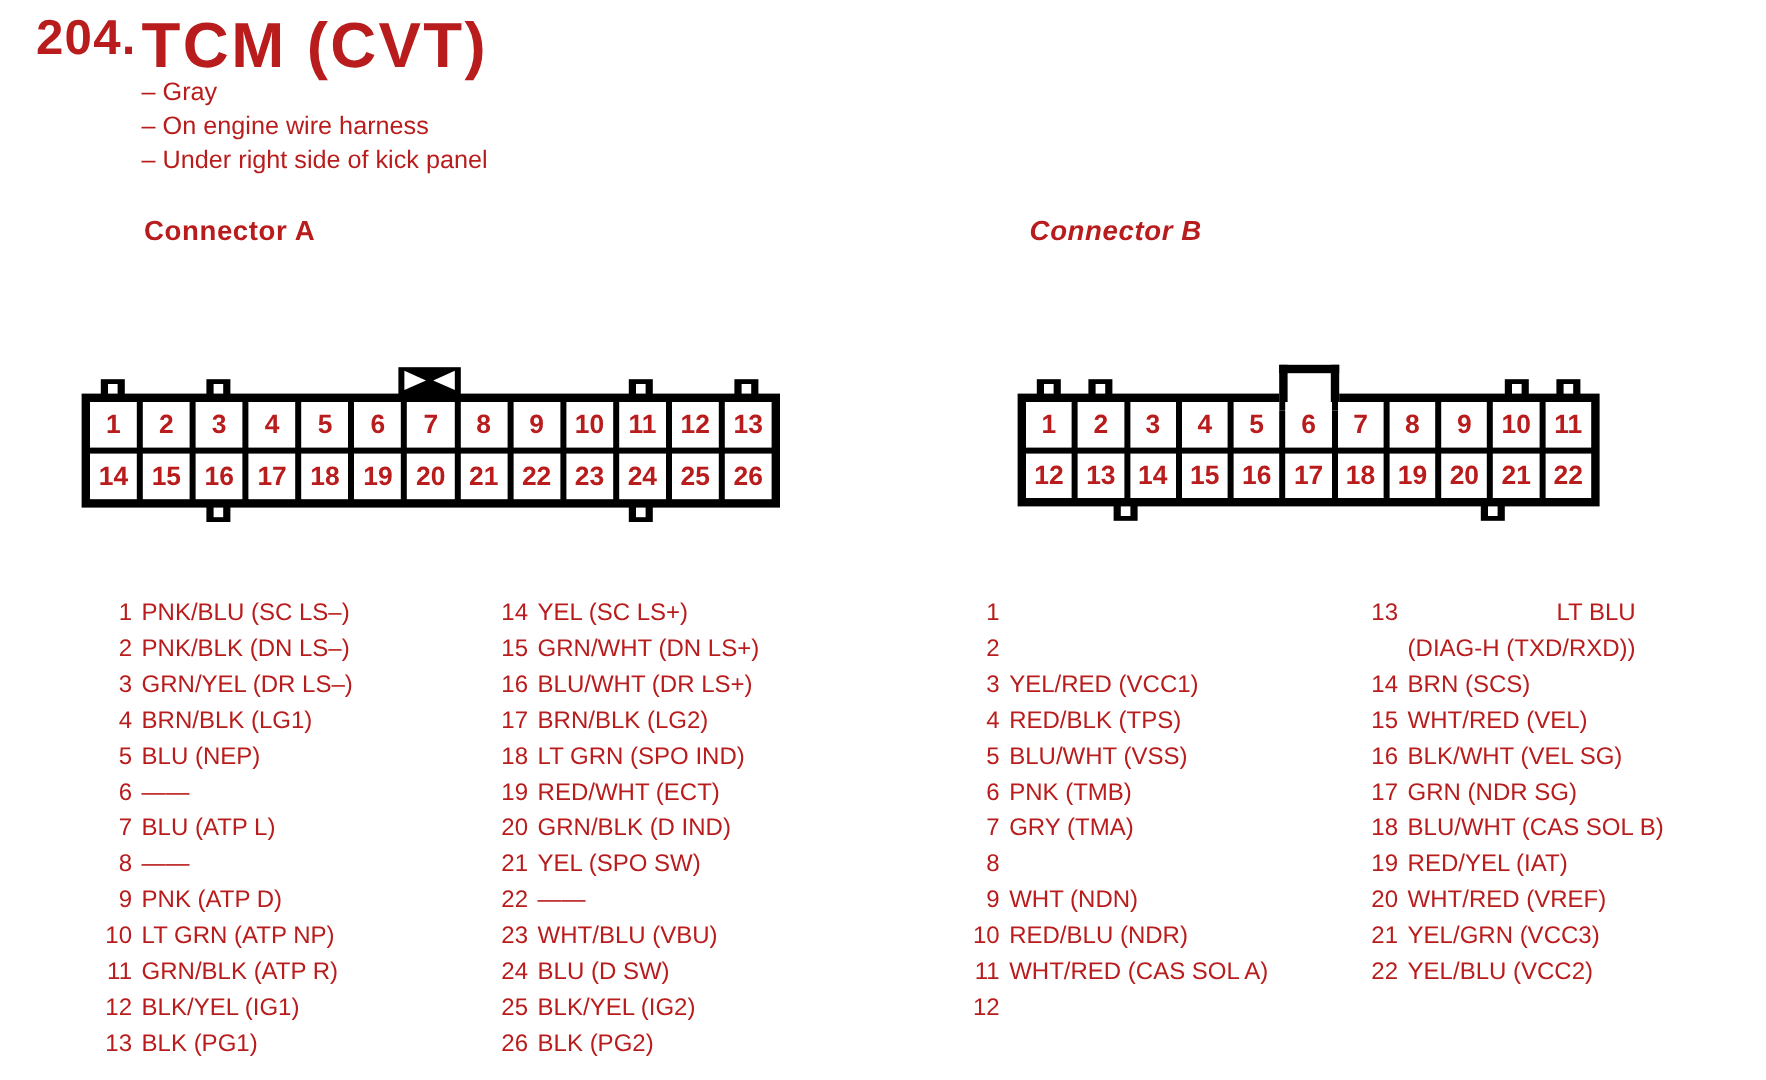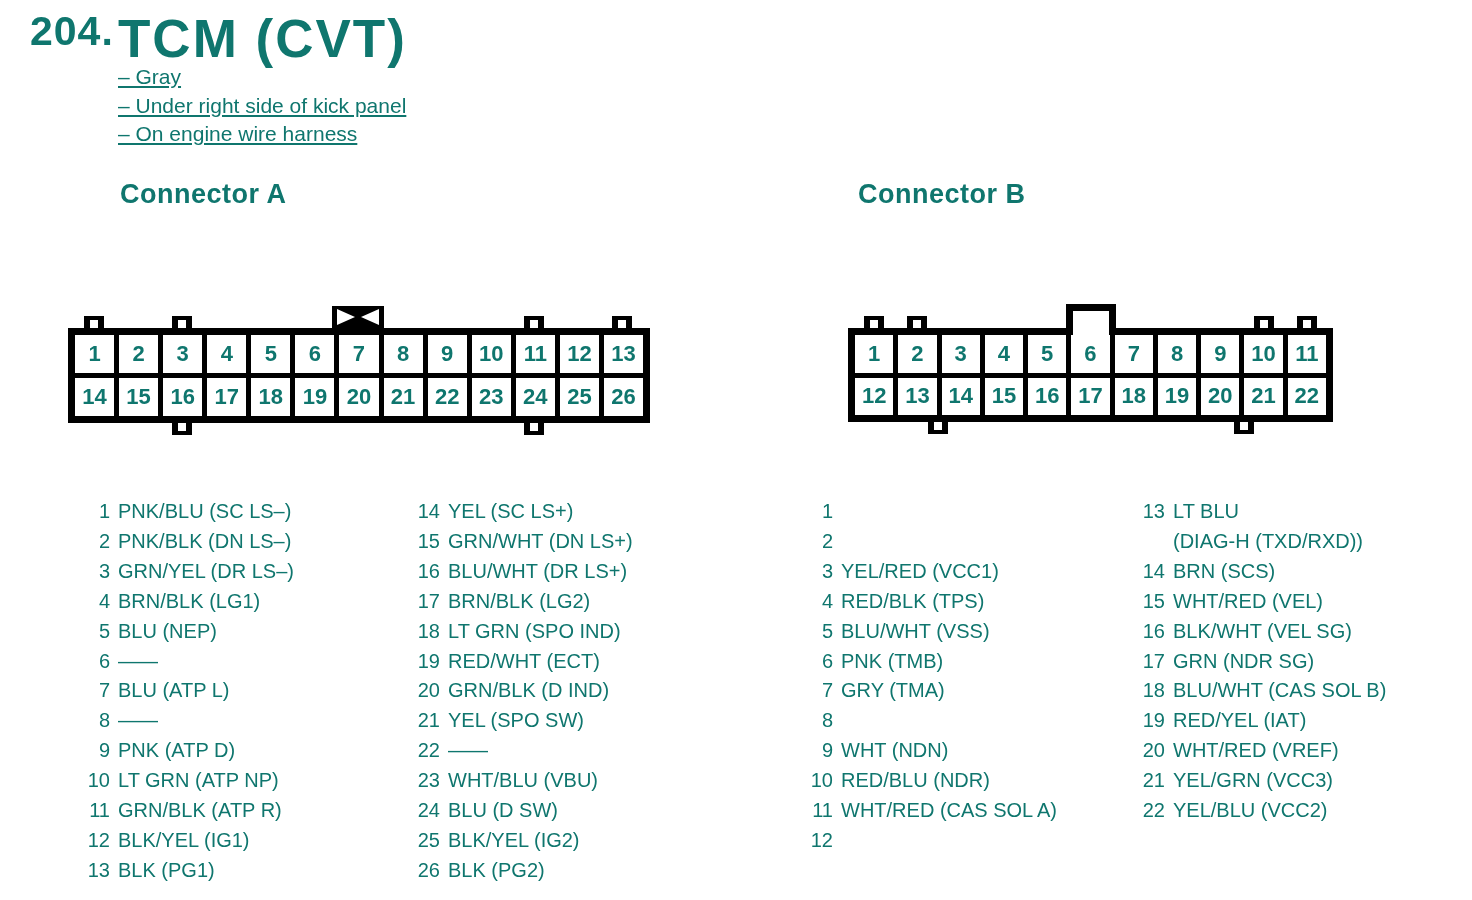--- a/index.html
+++ b/index.html
@@ -1,28 +1,28 @@
 <!DOCTYPE html>
 <html><head>
 <meta charset="utf-8">
 <style>
   html,body{margin:0;padding:0;background:#fff;}
   .page{
     position:relative;width:1472px;height:900px;background:#ffffff;
-    font-family:"Liberation Sans", sans-serif;color:#0f766e;overflow:hidden;
+    font-family:"Liberation Sans", sans-serif;color:#b91c1c;overflow:hidden;
   }
   
   .section-number{position:absolute;left:30px;top:8px;font-size:41px;font-weight:bold;letter-spacing:1px;}
   .page-title{position:absolute;left:118px;top:8px;font-size:53px;font-weight:bold;letter-spacing:2px;}
-  .notes{position:absolute;left:118px;top:63px;font-size:21px;line-height:28.5px;text-decoration:underline;}
+  .notes{position:absolute;left:118px;top:63px;font-size:21px;line-height:28.5px;}
   .note-line{white-space:pre;}
   
-  .conn-label{position:absolute;top:179px;font-size:27px;font-weight:bold;letter-spacing:0.5px;}
+  .conn-label{position:absolute;top:179px;font-size:23px;font-weight:bold;letter-spacing:0.5px;}
   .conn-label.a{left:120px;}
-  .conn-label.b{left:858px;}
+  .conn-label.b{left:858px;font-style:italic;}
   
   .connector{position:absolute;background:#000;}
   #connA{left:68px;top:328px;width:582px;height:95px;}
   #connB{left:848px;top:328px;width:485px;height:94px;}
   .grid{position:absolute;left:0;top:0;right:0;bottom:0;display:grid;gap:5px;padding:7px;box-sizing:border-box;}
   #gridA{grid-template-columns:repeat(13,1fr);}
   #gridB{grid-template-columns:repeat(11,1fr);}
   .cell{background:#fff;display:flex;align-items:center;justify-content:center;
         font-weight:bold;font-size:22px;line-height:1;}
   .tab{position:absolute;width:20px;height:14px;background:#000;}
@@ -35,34 +35,34 @@
   .riser{position:absolute;left:218px;top:-24px;width:50px;height:38px;background:#fff;
          border:7px solid #000;border-bottom:none;box-sizing:border-box;}
   
   .pinlist{position:absolute;font-size:20px;line-height:29.9px;}
   #listA1{left:78px;top:497px;}
   #listA2{left:408px;top:497px;}
   #listB1{left:801px;top:497px;}
   #listB2{left:1133px;top:497px;}
   .pin-row{display:flex;align-items:flex-start;}
   .pin-num{width:32px;text-align:right;flex:none;}
-  .pin-desc{margin-left:8px;white-space:pre-line;}
+  .pin-desc{margin-left:8px;white-space:pre-line;text-align:right;}
 </style>
 </head>
 <body>
 
 <div class="page">
 
   <span class="section-number">204.</span>
   <span class="page-title">TCM (CVT)</span>
 
   <div class="notes" id="notes">
       <div class="note-line">– Gray</div>
+      <div class="note-line">– On engine wire harness</div>
       <div class="note-line">– Under right side of kick panel</div>
-      <div class="note-line">– On engine wire harness</div>
     </div>
 
   <div class="conn-label a">Connector A</div>
   <div class="conn-label b">Connector B</div>
 
   <div class="connector" id="connA">
     <div class="tab top" style="left:16px">
         <div class="notch"></div>
       </div>
     <div class="tab top" style="left:104px">

